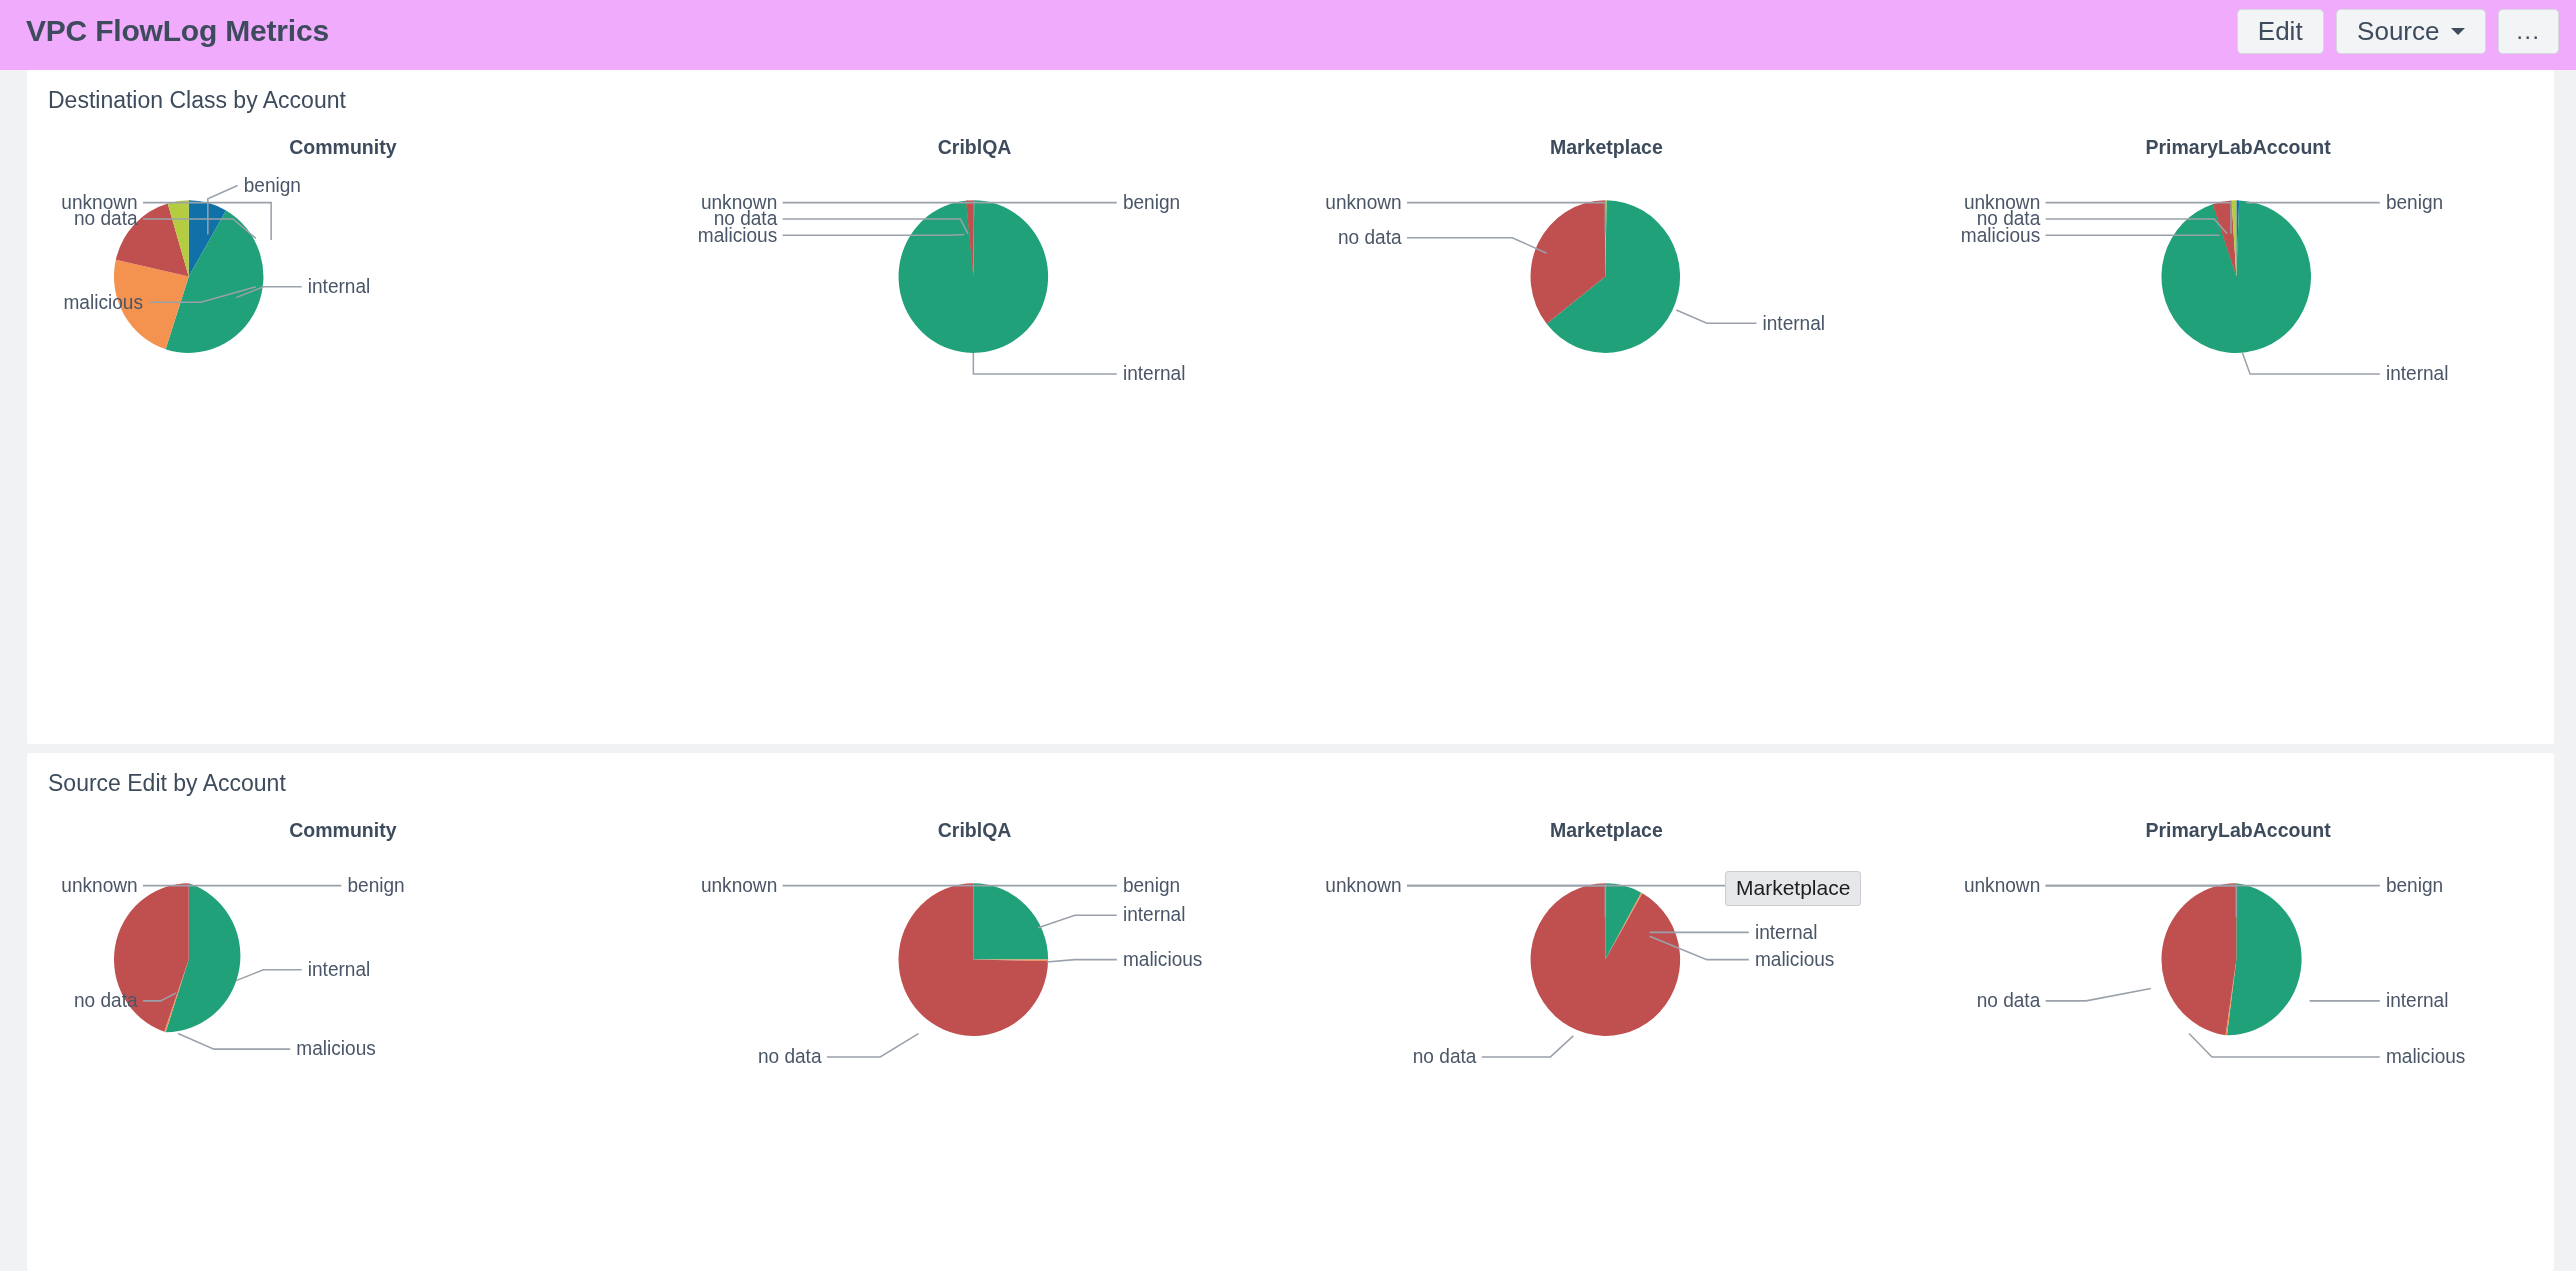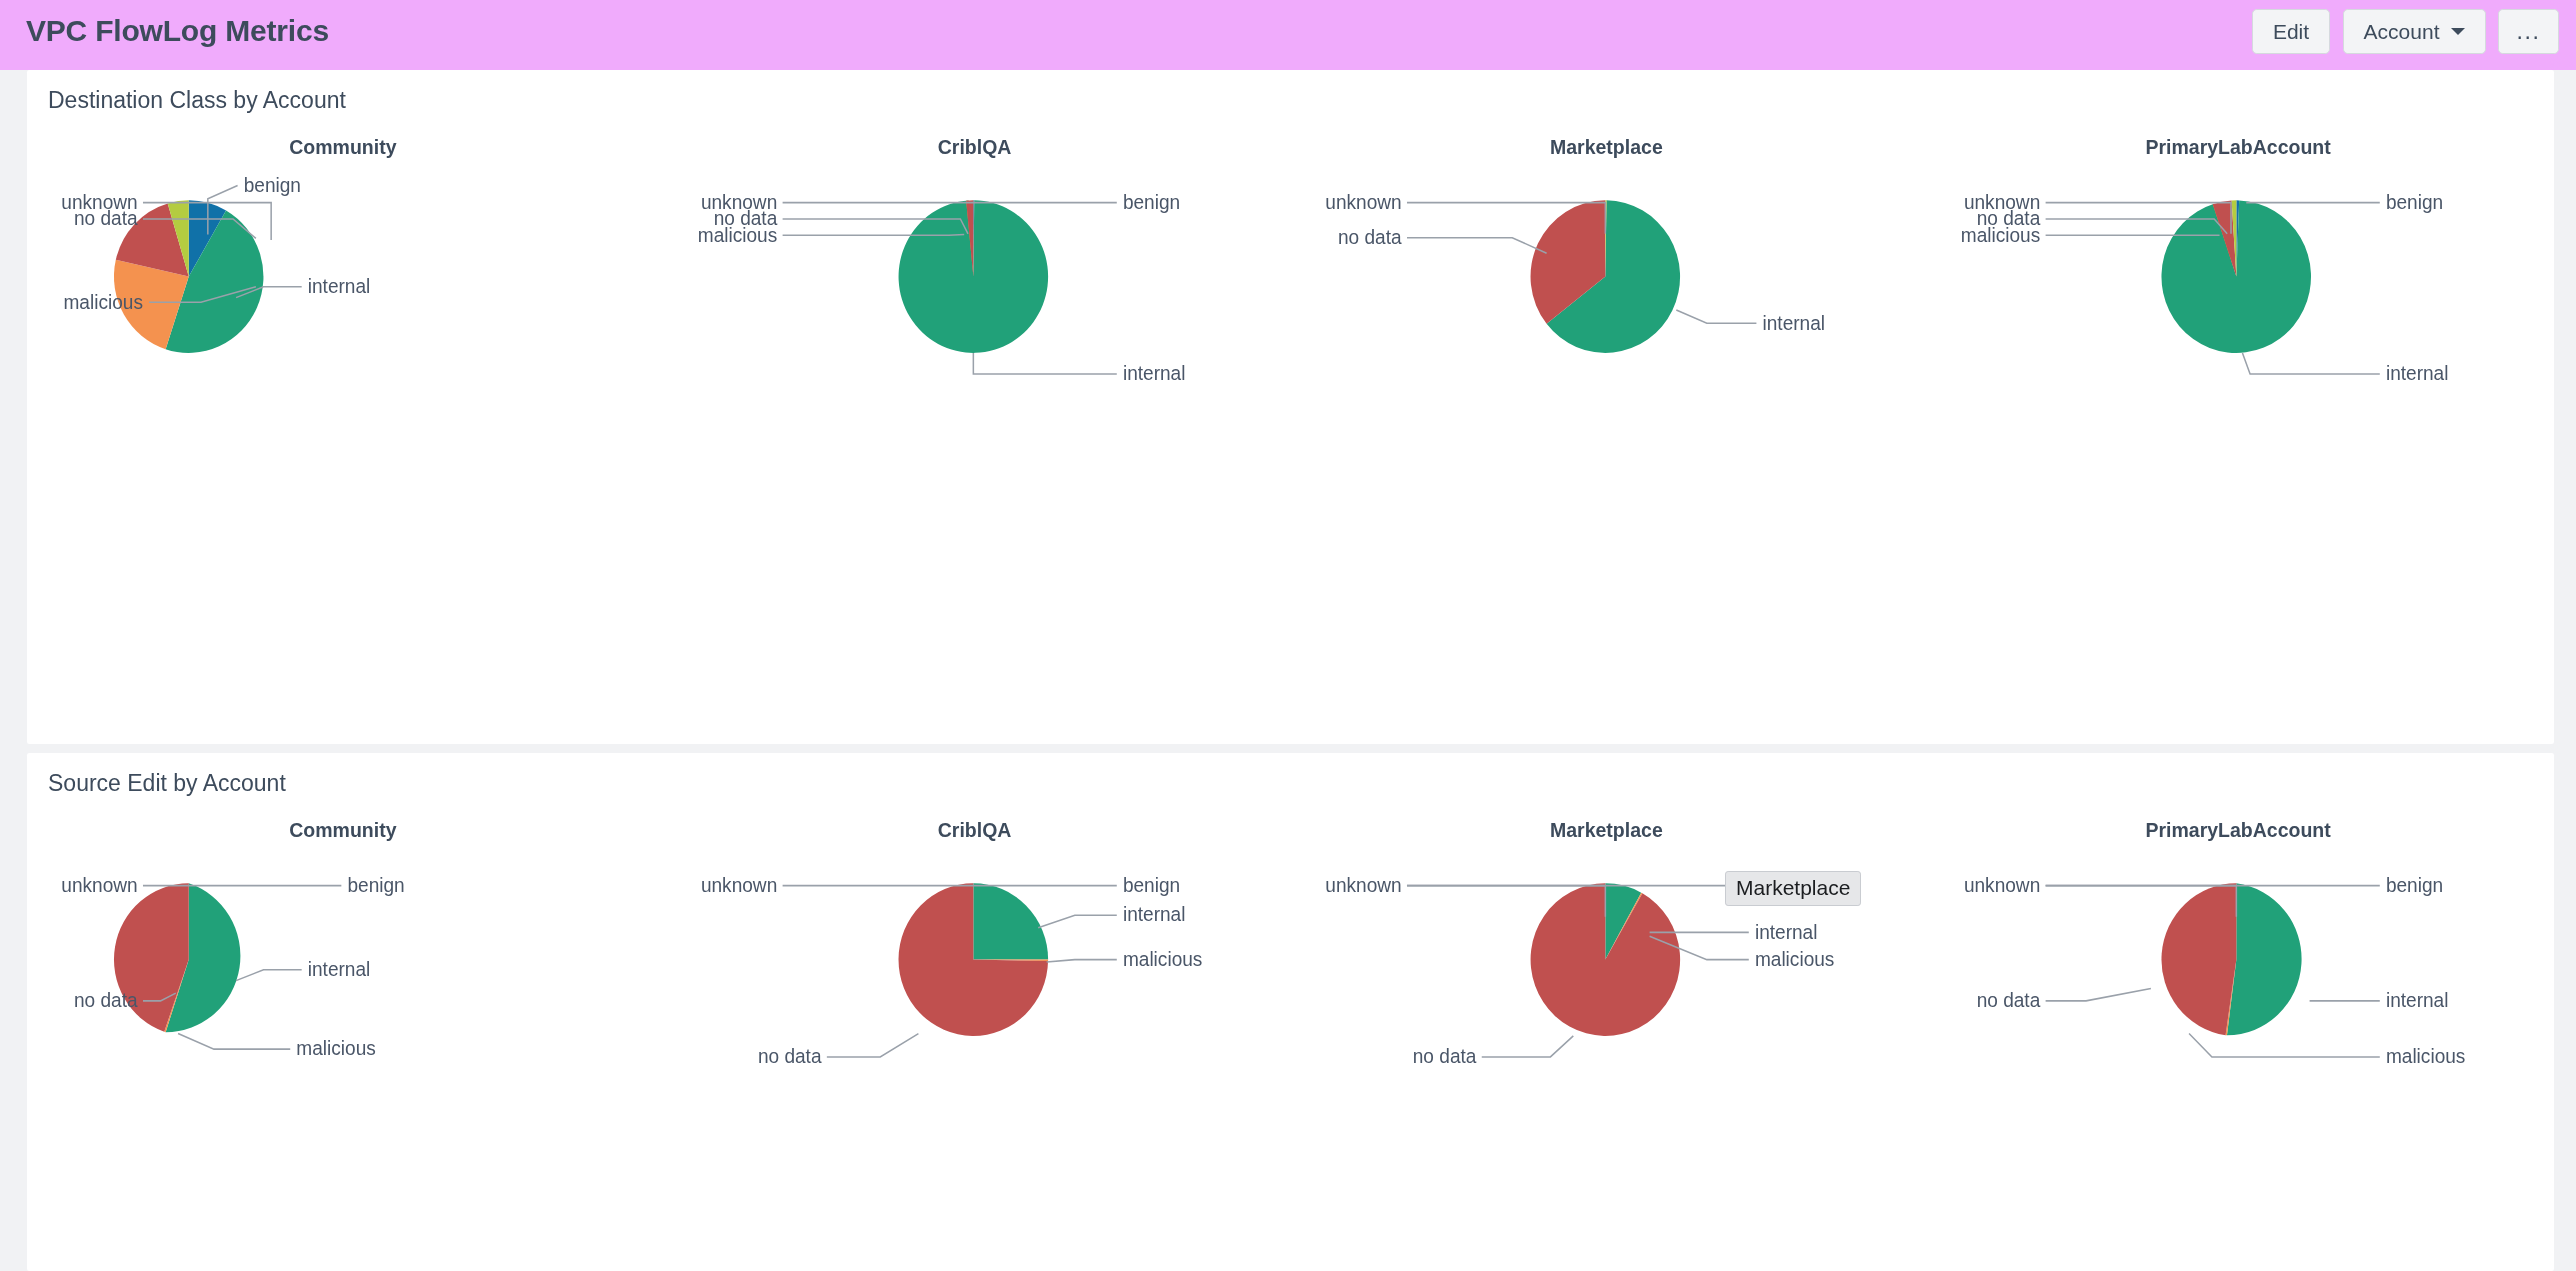--- a/index.html
+++ b/index.html
@@ -35,21 +35,21 @@
     align-items: flex-start;
   }
   .tb-btn {
     height: 45px;
     min-width: 78px;
     padding: 12px 20px;
     background: #f3f4f6;
     border: 0.8px solid #d5d9de;
     border-radius: 4.7px;
     color: #3d4b5c;
-    font-size: 21px;
+    font-size: 26px;
     font-family: "Liberation Sans", sans-serif;
     display: flex;
     align-items: center;
     justify-content: center;
     gap: 11px;
     cursor: pointer;
     white-space: nowrap;
   }
   .tb-btn.dots { font-size: 23px; letter-spacing: 1.6px; padding: 0 15.6px; min-width: 61px; }
   .caret {
@@ -126,21 +126,21 @@
 </head>
 <body>
 
 <div id="topbar">
   <div id="page-title">VPC FlowLog Metrics</div>
   <div id="topbar-actions">
     <div class="tb-btn">
       <span>Edit</span>
     </div>
     <div class="tb-btn">
-      <span>Account</span>
+      <span>Source</span>
       <span class="caret"></span>
     </div>
     <div class="tb-btn dots">
       <span>...</span>
     </div>
   </div>
 </div>
 
 <div class="panel" id="panel-destination">
   <div class="panel-title">Destination Class by Account</div>

